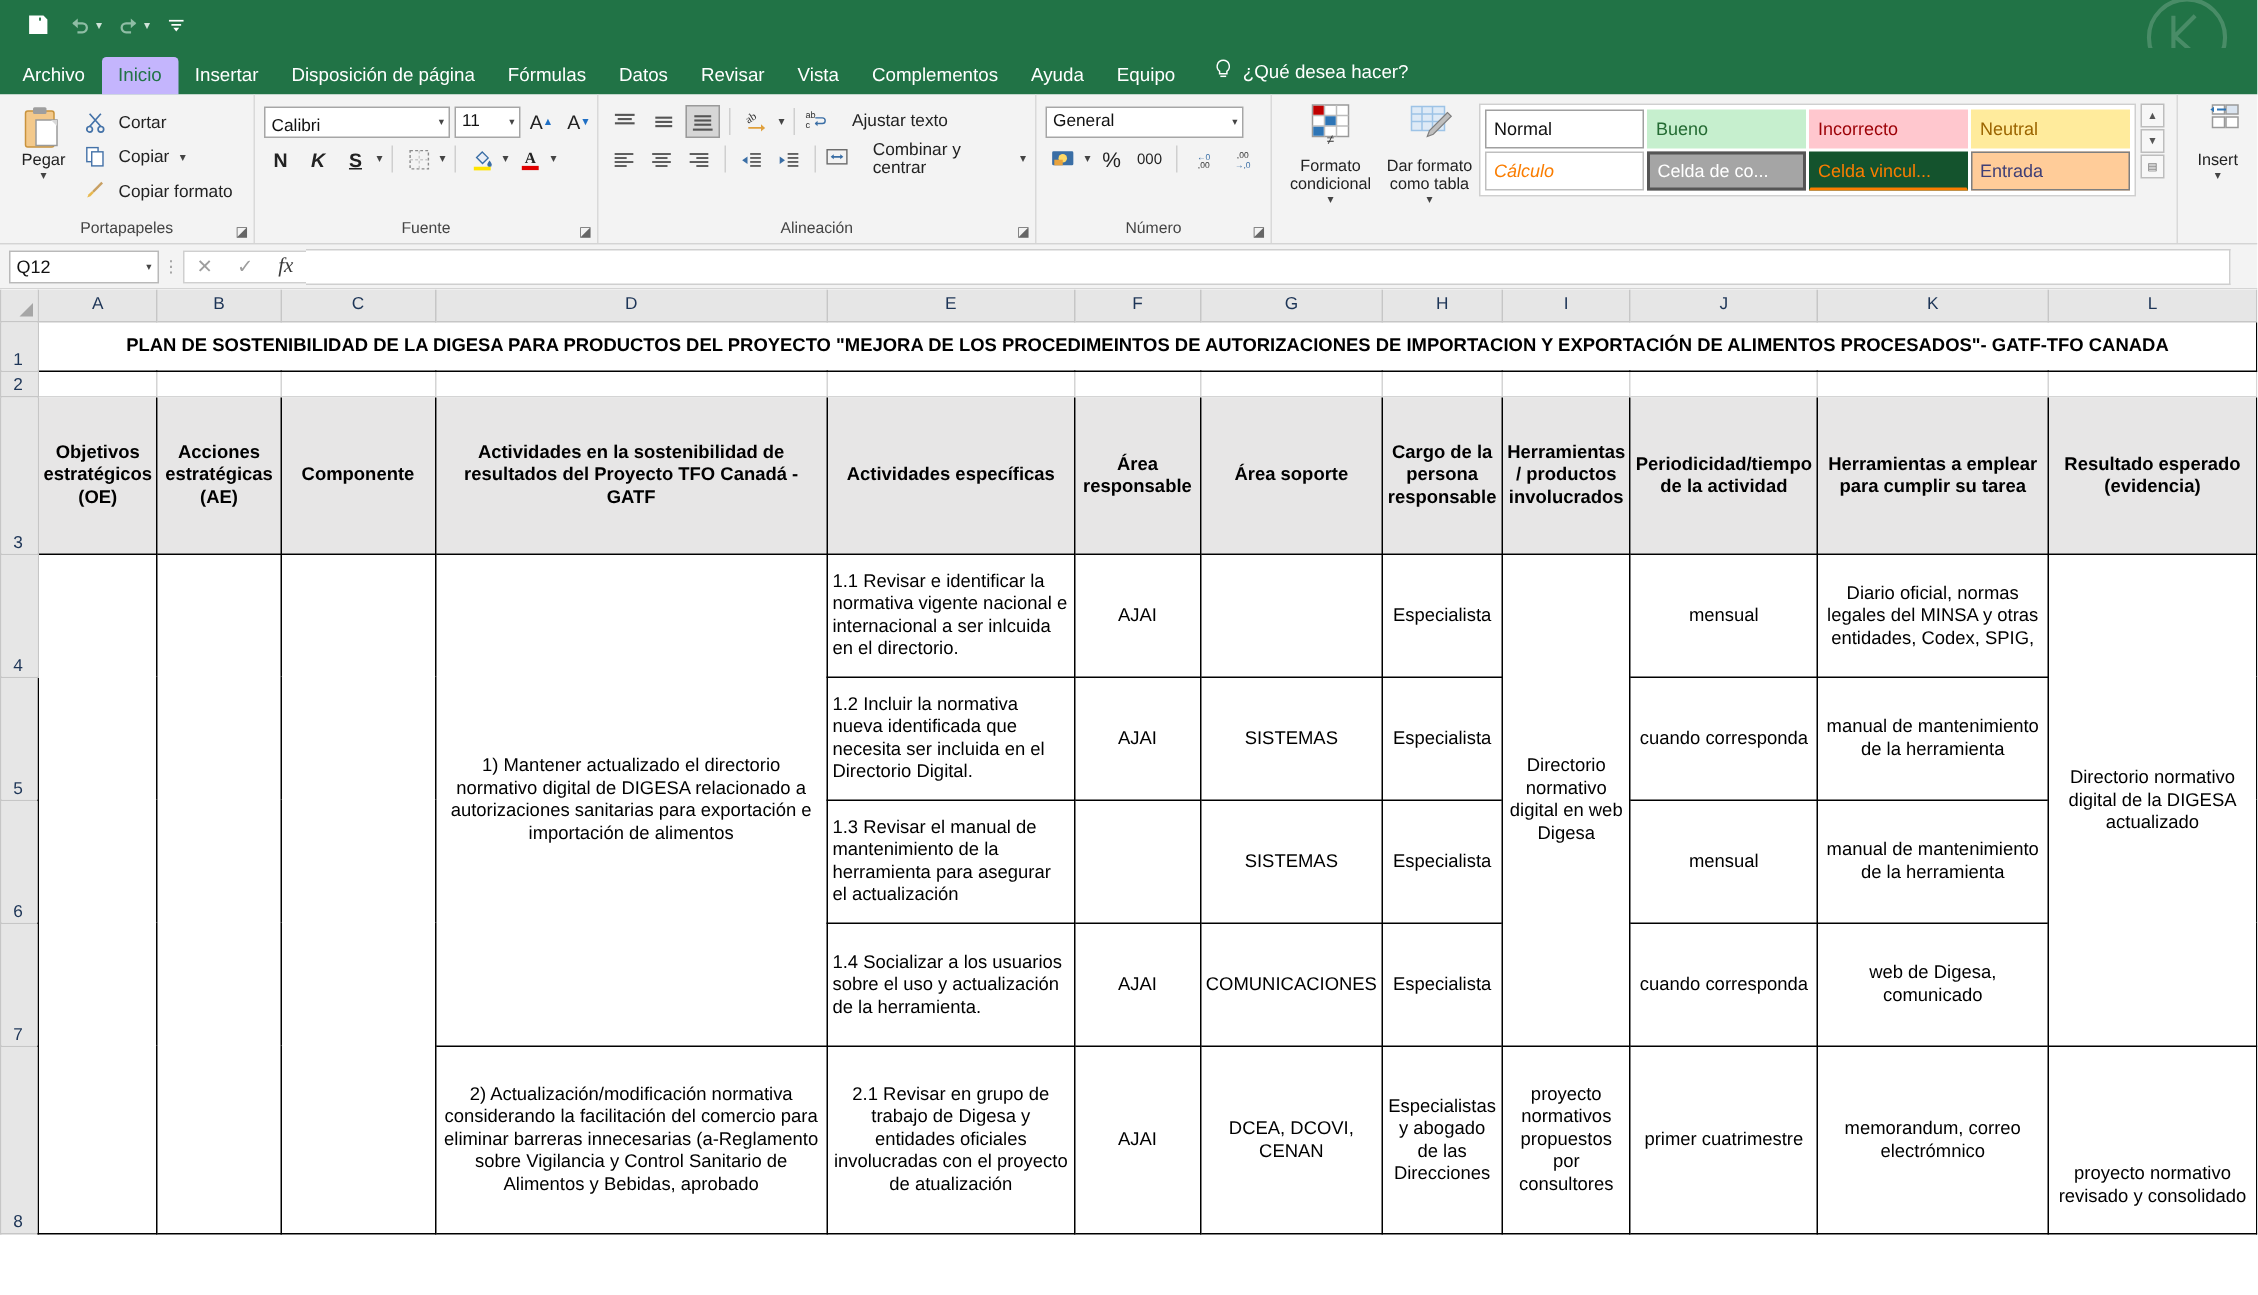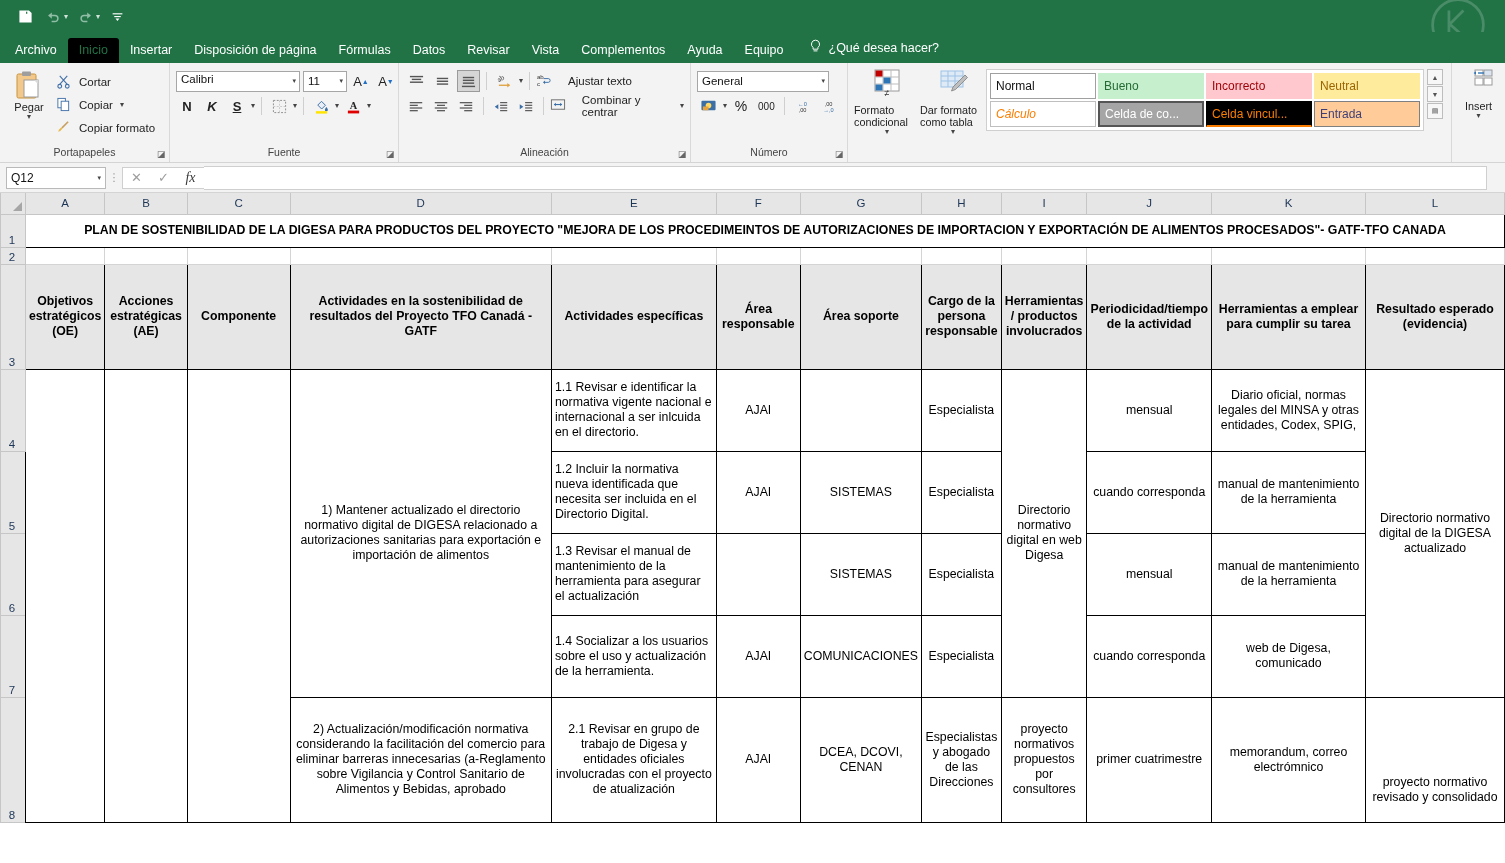--- a/index.html
+++ b/index.html
@@ -33,21 +33,21 @@
   }
   
   .ribbon-tabs {
     height: 31px; background: #217346; display: flex; align-items: flex-end;
     padding-left: 4px; position: relative;
   }
   .rtab {
     font-size: 12.5px; color: #ffffff; padding: 6px 11px 7px 11px;
     line-height: 1; white-space: nowrap; cursor: default;
   }
-  .rtab.active { background: #000000; color: #217346; border-radius: 3px 3px 0 0; }
+  .rtab.active { background: #c4b5fd; color: #217346; border-radius: 3px 3px 0 0; }
   .tellme { display: flex; align-items: center; gap: 7px; margin-left: 14px; padding-bottom: 6px; }
   .bulb { color: #ffffff; font-size: 13px; }
   .tellme-text { font-size: 12.5px; color: #ffffff; }
   
   .ribbon {
     height: 100px; background: #f3f3f3; border-bottom: 1px solid #d4d4d4;
     display: flex; align-items: stretch; position: relative;
   }
   .rgroup { position: relative; display: flex; flex-direction: column; padding: 4px 6px 0 6px; }
   .rgroup + .rgroup { border-left: 1px solid #d9d9d9; }
@@ -71,21 +71,21 @@
   .clip-items { display: flex; flex-direction: column; gap: 2px; padding-top: 4px; padding-left: 4px; }
   .clip-item { display: flex; align-items: center; gap: 7px; font-size: 11.5px; color: #222; height: 21px; }
   .clip-ico { width: 16px; height: 16px; display: inline-block; }
   
   .row { display: flex; align-items: center; gap: 3px; }
   .row1 { height: 24px; }
   .row2 { height: 26px; }
   .fontname {
     width: 124px; height: 21px; border: 1px solid #a6a6a6; background: #fff;
     font-size: 11.5px; padding: 1px 14px 1px 4px; color: #111; position: relative;
-    display: flex; align-items: flex-start;
+    display: flex; align-items: flex-end;
   }
   .fontsize {
     width: 44px; height: 21px; border: 1px solid #a6a6a6; background: #fff;
     font-size: 11.5px; padding: 1px 12px 1px 4px; color: #111; position: relative;
     display: flex; align-items: center;
   }
   .cbcaret { position: absolute; right: 3px; top: 50%; transform: translateY(-50%); font-size: 7px; color: #444; }
   .ibtn {
     min-width: 22px; height: 22px; display: inline-flex; align-items: center; justify-content: center;
     font-size: 13px; color: #222; border: 1px solid transparent; padding: 0 2px;
@@ -99,36 +99,36 @@
   .numfmt {
     width: 132px; height: 21px; border: 1px solid #a6a6a6; background: #fff;
     font-size: 11.5px; padding: 1px 14px 1px 4px; color: #111; position: relative;
     display: flex; align-items: center;
   }
   
   .bigbtn {
     width: 62px; display: flex; flex-direction: column; align-items: center;
     justify-content: flex-start; gap: 1px; padding-top: 2px;
   }
-  .bigbtn .cap { font-size: 10.8px; color: #222; line-height: 12px; }
+  .bigbtn .cap { font-size: 10.8px; color: #222; text-align: center; line-height: 12px; }
   .stylegrid {
     display: grid; grid-template-columns: repeat(4, 106px); grid-auto-rows: 26px;
     gap: 2px; padding: 3px; border: 1px solid #cfcfcf; background: #fff; margin-top: 2px;
   }
   .stylecell {
     display: flex; align-items: center; padding: 0 5px; font-size: 12px;
     border: 1px solid transparent; white-space: nowrap; overflow: hidden;
   }
   .sc-normal { background:#fff; border-color:#a0a0a0; color:#111; }
   .sc-bueno { background:#c6efce; color:#246b33; }
   .sc-incorrecto { background:#ffc7ce; color:#9c0006; }
   .sc-neutral { background:#ffeb9c; color:#9c6500; }
   .sc-calculo { background:#fff; border-color:#bfbfbf; color:#fa7d00; font-style: italic; }
   .sc-celdacomp { background:#a5a5a5; color:#fff; border:2px solid #555; }
-  .sc-celdavinc { background:#000000; color:#fa7d00; border-bottom:2px solid #fa7d00; }
+  .sc-celdavinc { background:#14532d; color:#fa7d00; border-bottom:2px solid #fa7d00; }
   .sc-entrada { background:#ffcc99; color:#3f3f76; border-color:#7f7f7f; }
   .spin-col { display: flex; flex-direction: column; gap: 1px; margin-left: 3px; margin-top: 2px; }
   .spin {
     width: 16px; height: 16px; border: 1px solid #bdbdbd; background: #f7f7f7;
     font-size: 7px; color: #555; display: flex; align-items: center; justify-content: center;
   }
   
   .formulabar {
     height: 30px; background: #f3f3f3; display: flex; align-items: center;
     padding: 3px 18px 3px 6px; gap: 0; border-bottom: 1px solid #d4d4d4;

